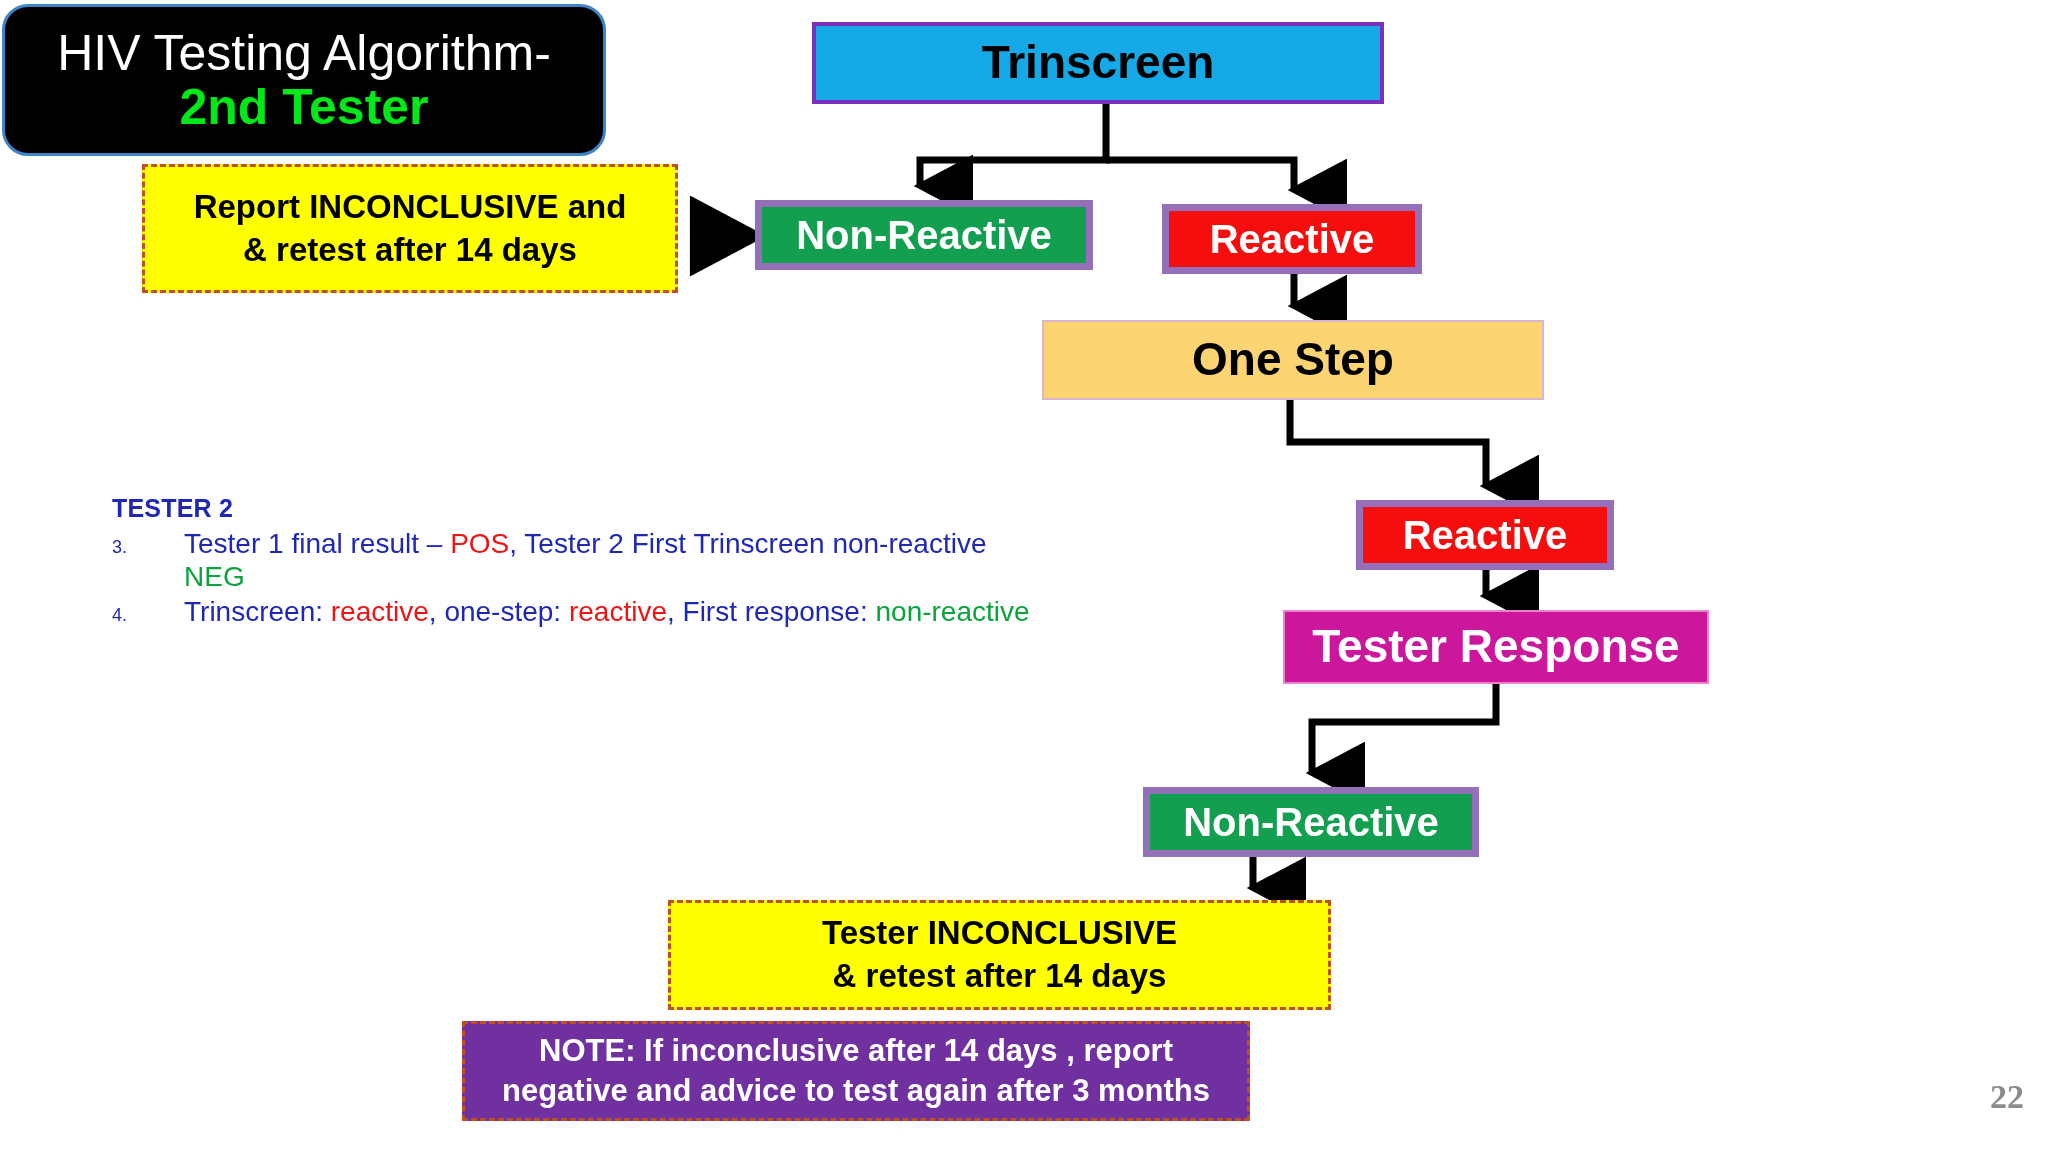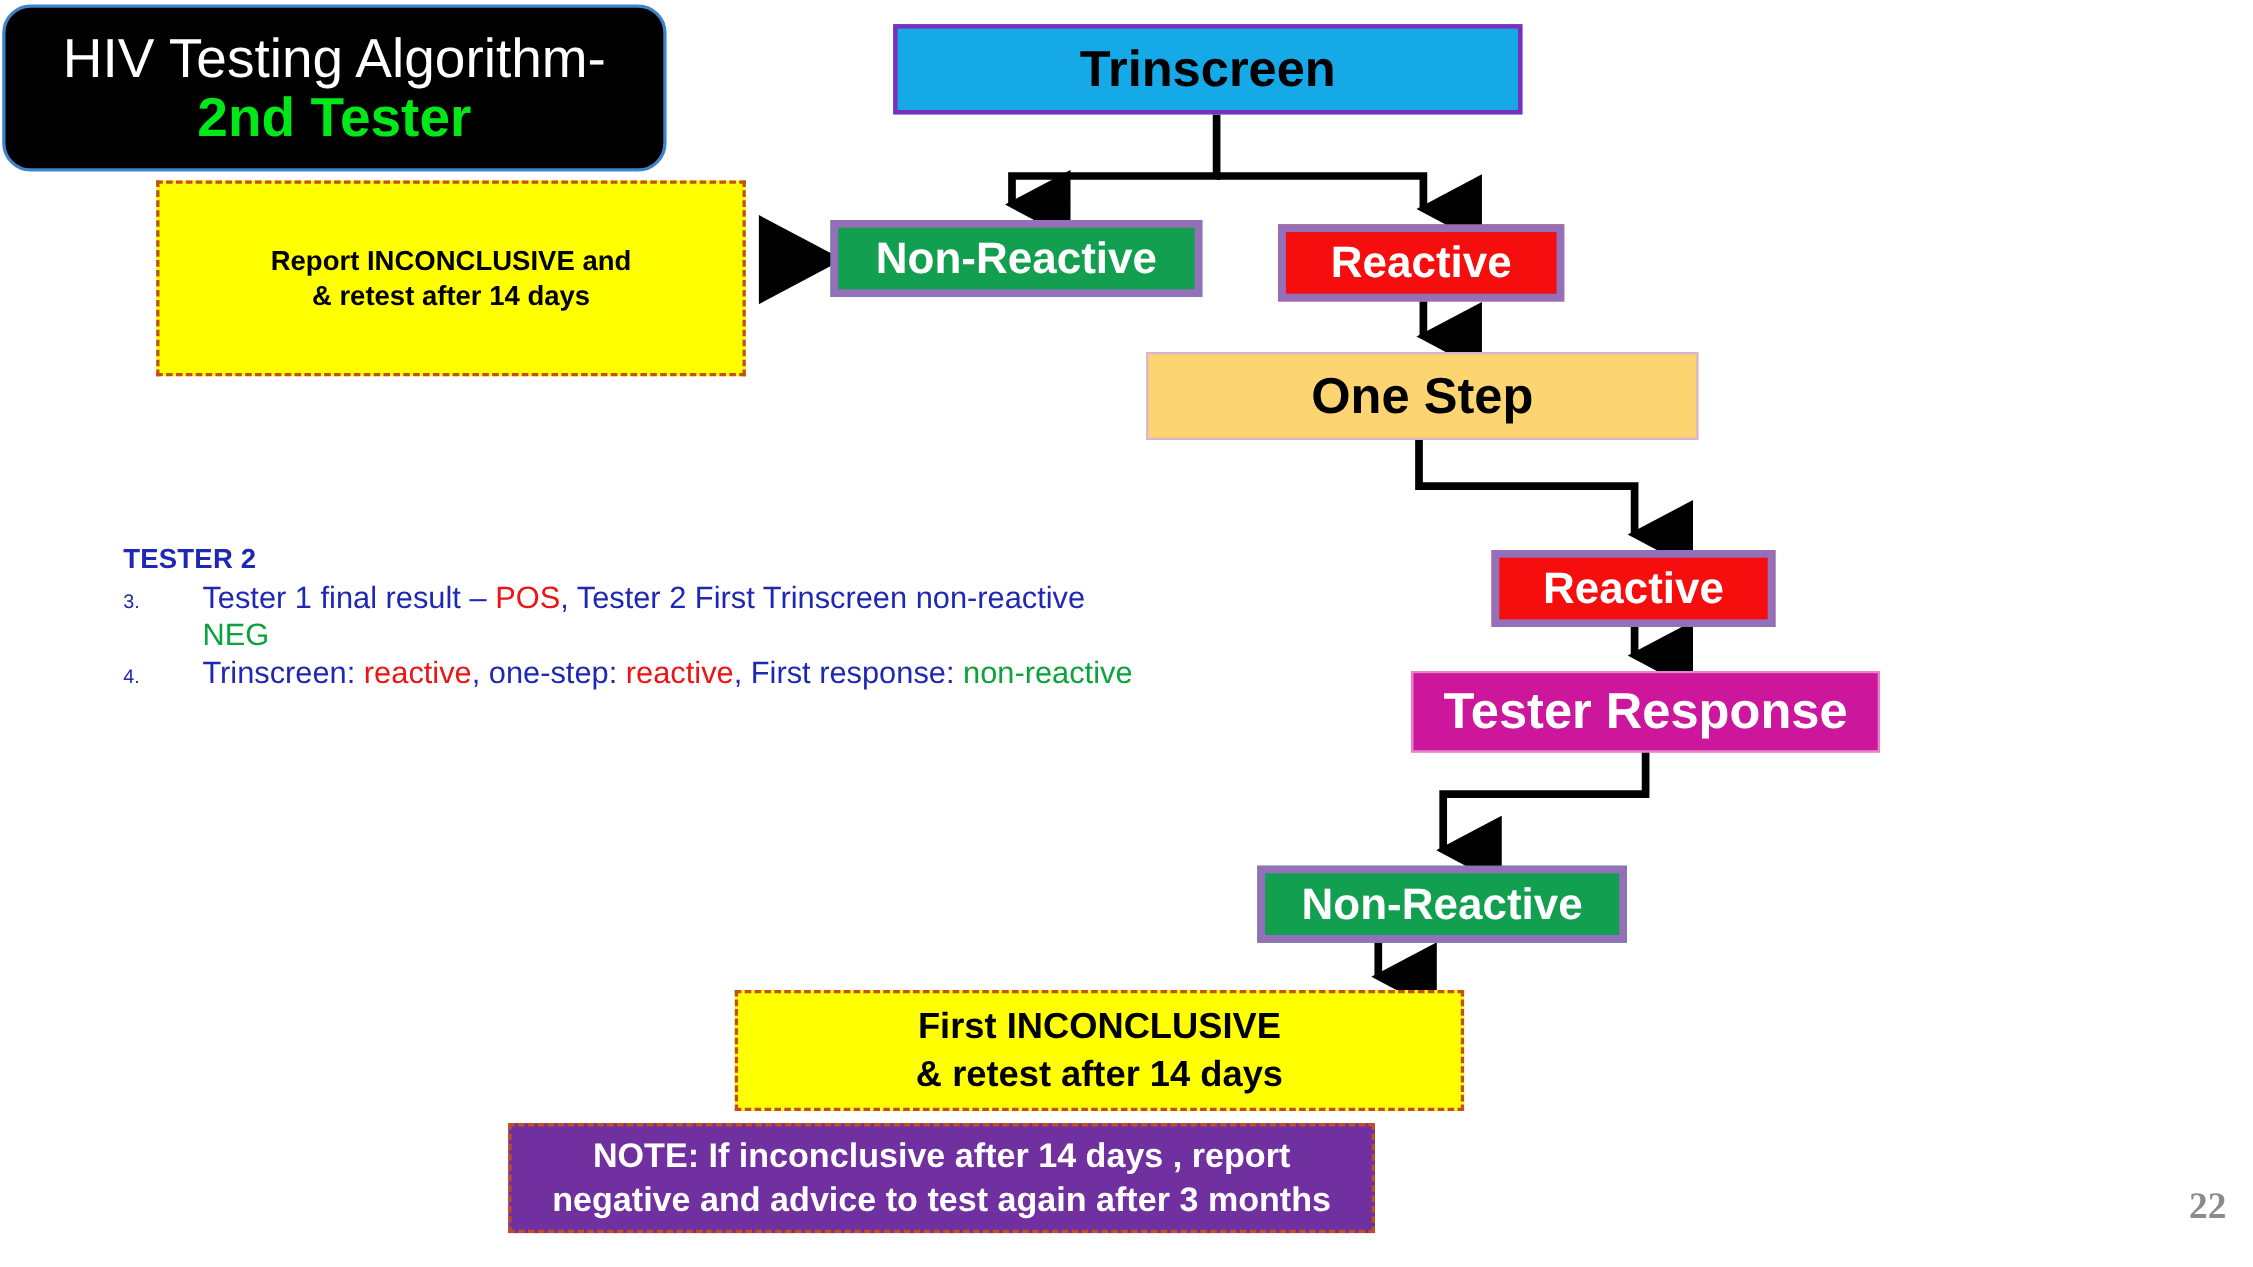--- a/index.html
+++ b/index.html
@@ -118,24 +118,24 @@
     border: 2px solid #e884c8;
   }
   #nonreactive2 {
     left: 1143px; top: 787px; width: 336px; height: 70px;
     background: #12a050;
     color: #ffffff;
     font-size: 40px;
   }
 
   #report-left {
-    left: 142px; top: 164px; width: 536px; height: 178px;
+    left: 142px; top: 164px; width: 536px; height: 129px;
     background: #ffff00;
     color: #000000;
-    font-size: 25px;
+    font-size: 33px;
   }
   #report-bottom {
     left: 668px; top: 900px; width: 663px; height: 110px;
     background: #ffff00;
     color: #000000;
     font-size: 33px;
   }
   #note-box {
     left: 462px; top: 1021px; width: 788px; height: 100px;
     background: #7030a0;
@@ -245,21 +245,21 @@
 
   <div class="dashbox" id="report-left">
     <div>
       <div>Report INCONCLUSIVE and</div>
       <div>&amp; retest after 14 days</div>
     </div>
   </div>
 
   <div class="dashbox" id="report-bottom">
     <div>
-      <div>First INCONCLUSIVE</div>
+      <div>Tester INCONCLUSIVE</div>
       <div>&amp; retest after 14 days</div>
     </div>
   </div>
 
   <div class="dashbox" id="note-box">
     <div>
       <div>NOTE: If inconclusive after 14 days , report</div>
       <div>negative and  advice to test again after 3 months</div>
     </div>
   </div>

